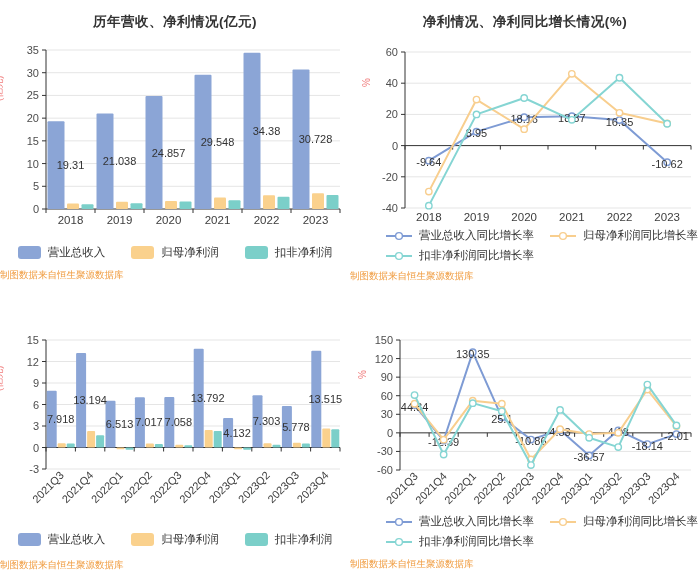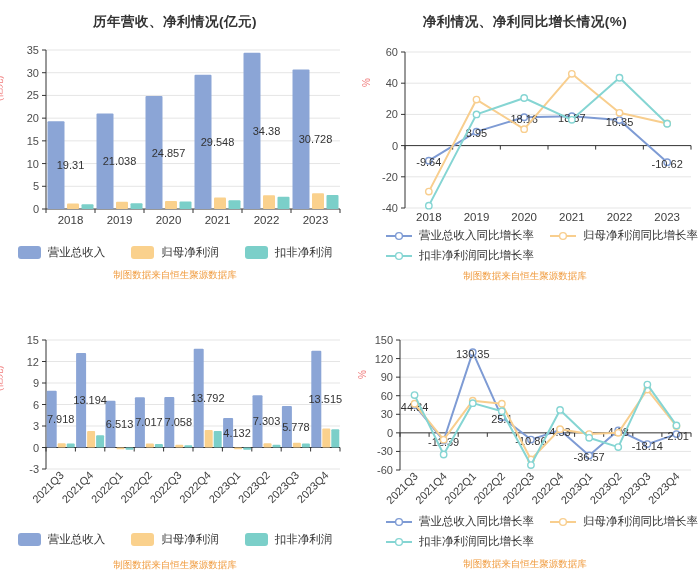--- a/index.html
+++ b/index.html
@@ -8,21 +8,21 @@
   .cell{position:absolute;width:350px;height:292px;}
   .chart-title{position:absolute;top:13px;left:0;right:0;text-align:center;
     font-size:13.5px;font-weight:bold;color:#333333;letter-spacing:0.5px;}
   .ylab{position:absolute;white-space:nowrap;font-size:9.5px;
     transform:rotate(-90deg);transform-origin:left bottom;}
   .legend{position:absolute;left:0;right:0;display:flex;justify-content:center;
     align-items:center;gap:26px;font-size:11.5px;color:#333333;}
   .legend.left{justify-content:flex-start;padding-left:36px;gap:16px;}
   .li{display:flex;align-items:center;gap:7px;white-space:nowrap;}
   .sw{width:23px;height:13px;border-radius:3px;display:inline-block;}
-  .src{position:absolute;left:0;right:0;text-align:center;font-size:9.5px;}
+  .src{position:absolute;left:0;right:0;text-align:left;font-size:9.5px;}
   svg{position:absolute;top:0;left:0;}
   text{font-family:"Liberation Sans","DejaVu Sans",sans-serif;}
   .ytick{font-size:11px;fill:#4d4d4d;}
   .xtick{font-size:11.5px;fill:#3d3d3d;}
   .xtick-rot{font-size:11px;fill:#3d3d3d;}
   .vlab{font-size:11px;fill:#333333;}
 </style>
 </head>
 <body>
 

